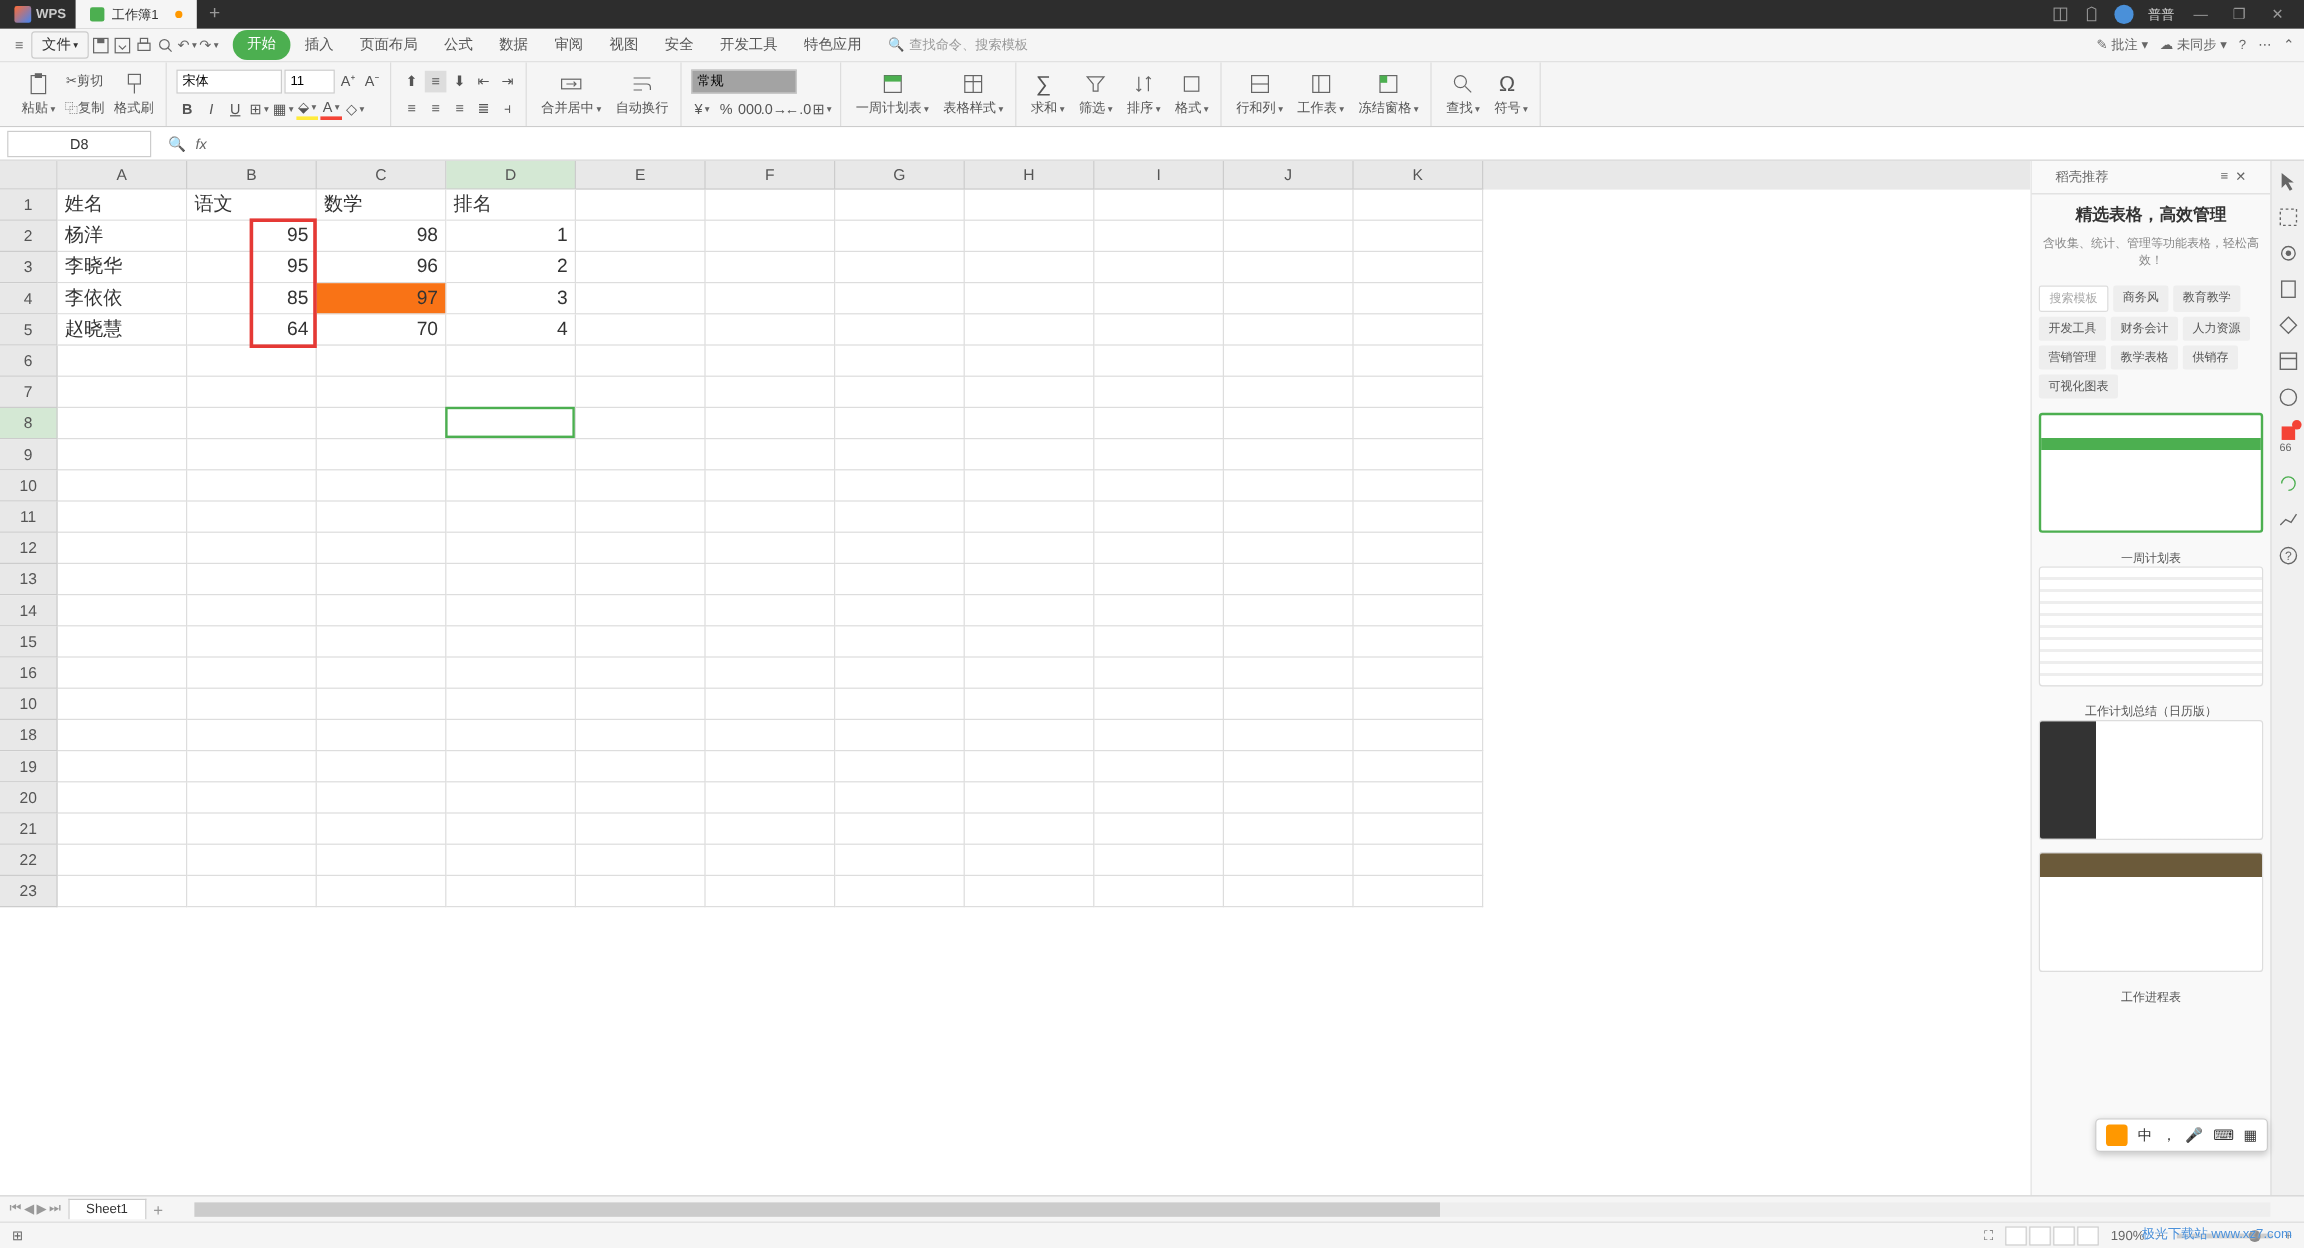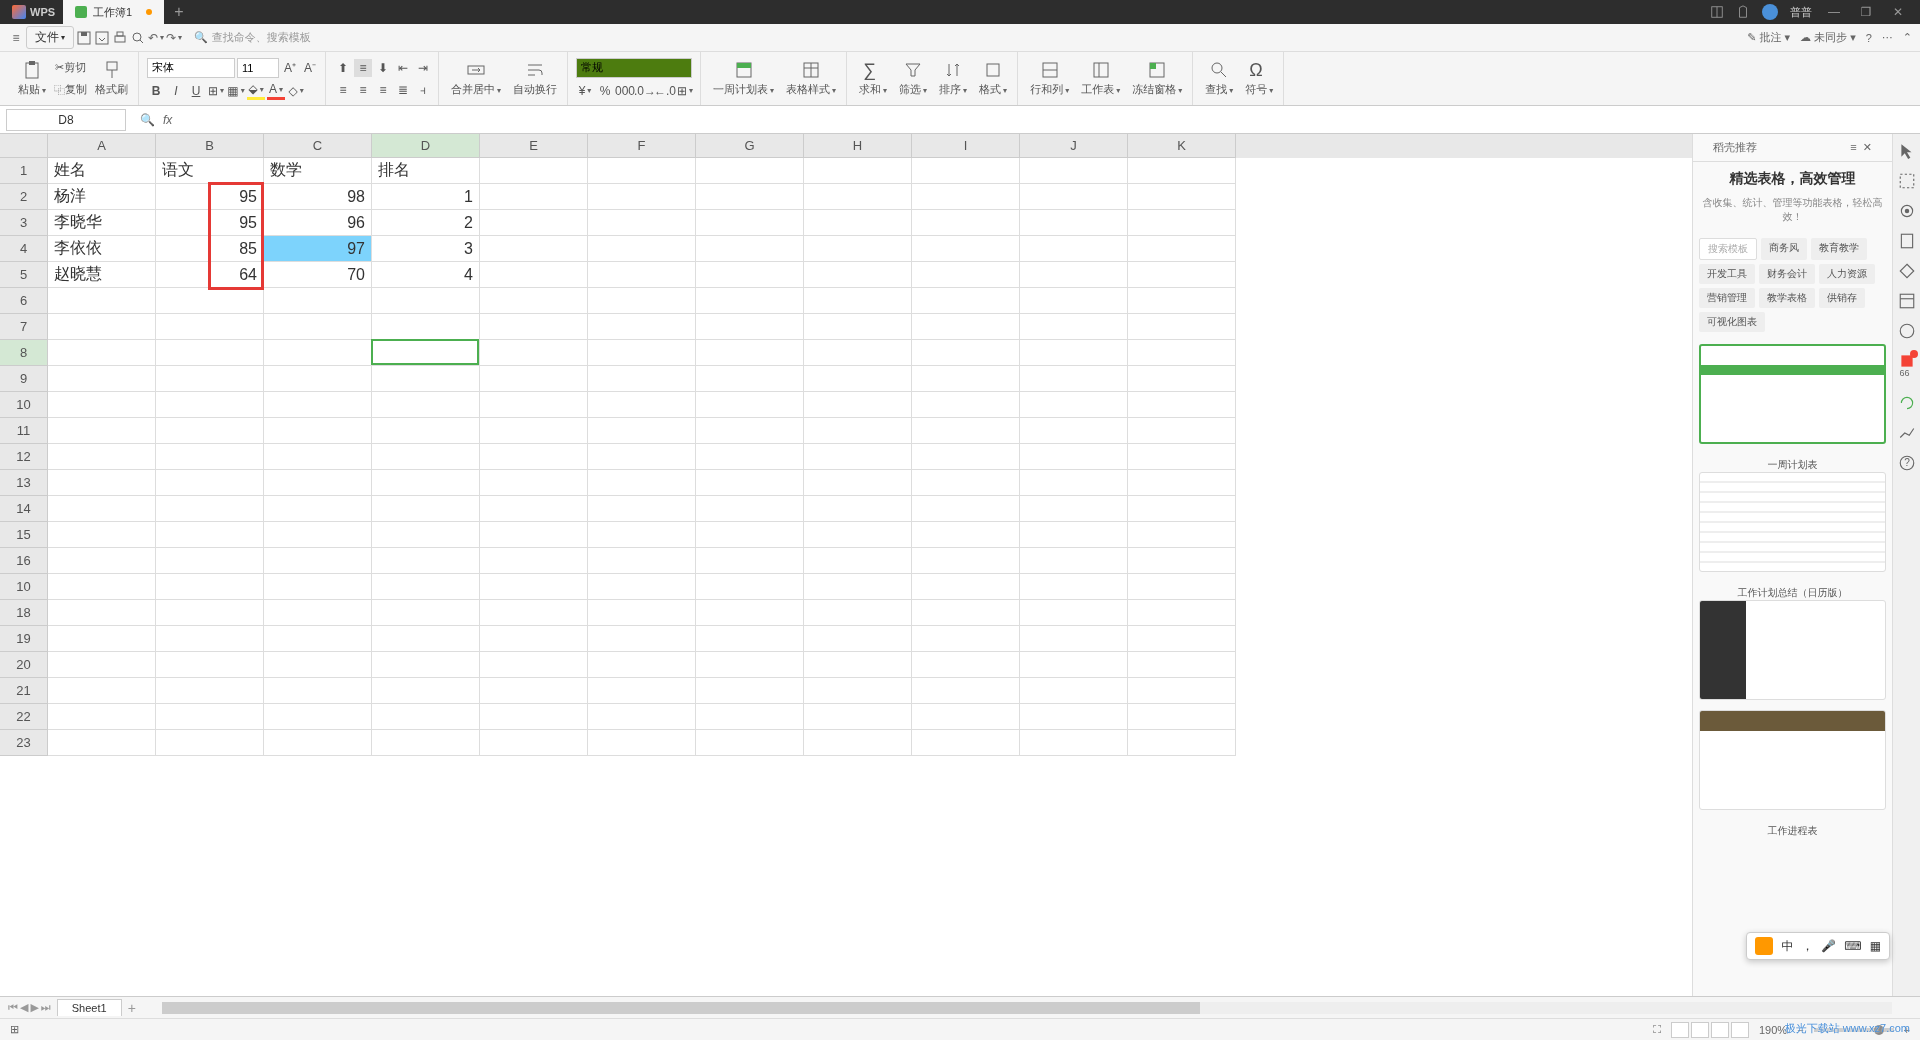--- a/index.html
+++ b/index.html
@@ -34,21 +34,21 @@
 .ribbon { height: 54px; background: #f5f5f5; display: flex; align-items: center; padding: 0 8px; border-bottom: 1px solid #ccc; gap: 2px; }
 .ribbon-group { display: flex; flex-direction: column; align-items: center; padding: 2px 6px; border-right: 1px solid #ddd; height: 100%; justify-content: center; }
 .ribbon-group-h { display: flex; flex-direction: row; align-items: center; gap: 4px; }
 .rib-btn-large { display: flex; flex-direction: column; align-items: center; gap: 2px; font-size: 11px; color: #555; cursor: pointer; padding: 2px 4px; }
 .rib-icon-large { width: 20px; height: 20px; }
 .rib-btn-small { width: 18px; height: 18px; display: flex; align-items: center; justify-content: center; color: #555; cursor: pointer; }
 .rib-row { display: flex; gap: 2px; align-items: center; }
 .rib-col { display: flex; flex-direction: column; gap: 4px; }
 .font-select { width: 88px; height: 20px; border: 1px solid #ccc; background: #fff; font-size: 11px; padding: 0 4px; }
 .size-select { width: 42px; height: 20px; border: 1px solid #ccc; background: #fff; font-size: 11px; padding: 0 4px; }
-.num-select { width: 116px; height: 20px; border: 1px solid #ccc; background: #4d7c0f; font-size: 11px; padding: 0 4px; }
+.num-select { width: 88px; height: 20px; border: 1px solid #ccc; background: #a3a3a3; font-size: 11px; padding: 0 4px; }
 .dropdown-arrow::after { content: "▾"; font-size: 8px; margin-left: 2px; color: #666; }
 
 
 .formula-bar { height: 28px; background: #fff; display: flex; align-items: center; border-bottom: 1px solid #ccc; }
 .name-box { width: 120px; height: 22px; border: 1px solid #ccc; margin: 0 6px; text-align: center; font-size: 12px; display: flex; align-items: center; justify-content: center; background: #fff; }
 .fx-icons { display: flex; gap: 8px; padding: 0 8px; color: #666; }
 .formula-input { flex: 1; height: 22px; border: none; padding: 0 6px; }
 
 
 .main-area { display: flex; height: calc(100vh - 24px - 28px - 54px - 28px - 22px - 22px); }
@@ -166,20 +166,32 @@
         </svg>
       </span>
     <span class="qat-icon">
         <svg viewBox="0 0 16 16">
           <circle cx="7" cy="7" r="4" fill="none" stroke="currentColor"></circle>
           <line x1="10" y1="10" x2="13" y2="13" stroke="currentColor"></line>
         </svg>
       </span>
     <span class="qat-icon dropdown-arrow">↶</span>
     <span class="qat-icon dropdown-arrow">↷</span>
+  </div>
+  <div class="tab-list">
+    <span class="ribbon-tab active">开始</span>
+    <span class="ribbon-tab">插入</span>
+    <span class="ribbon-tab">页面布局</span>
+    <span class="ribbon-tab">公式</span>
+    <span class="ribbon-tab">数据</span>
+    <span class="ribbon-tab">审阅</span>
+    <span class="ribbon-tab">视图</span>
+    <span class="ribbon-tab">安全</span>
+    <span class="ribbon-tab">开发工具</span>
+    <span class="ribbon-tab">特色应用</span>
   </div>
   <div class="search-box">
     <span>🔍</span>
     <span>查找命令、搜索模板</span>
   </div>
   <div class="menu-right">
     <span>✎ <span>批注</span> ▾</span>
     <span>☁ <span>未同步</span> ▾</span>
     <span>?</span>
     <span>⋯</span>
@@ -682,21 +694,21 @@
         <div class="cell txt" style="left: 0px; top: 26px; width: 108px; height: 26px; background: rgb(255, 255, 255);">杨洋</div>
         <div class="cell num" style="left: 108px; top: 26px; width: 108px; height: 26px; background: rgb(255, 255, 255);">95</div>
         <div class="cell num" style="left: 216px; top: 26px; width: 108px; height: 26px; background: rgb(255, 255, 255);">98</div>
         <div class="cell num" style="left: 324px; top: 26px; width: 108px; height: 26px; background: rgb(255, 255, 255);">1</div>
         <div class="cell txt" style="left: 0px; top: 52px; width: 108px; height: 26px; background: rgb(255, 255, 255);">李晓华</div>
         <div class="cell num" style="left: 108px; top: 52px; width: 108px; height: 26px; background: rgb(255, 255, 255);">95</div>
         <div class="cell num" style="left: 216px; top: 52px; width: 108px; height: 26px; background: rgb(255, 255, 255);">96</div>
         <div class="cell num" style="left: 324px; top: 52px; width: 108px; height: 26px; background: rgb(255, 255, 255);">2</div>
         <div class="cell txt" style="left: 0px; top: 78px; width: 108px; height: 26px; background: rgb(255, 255, 255);">李依依</div>
         <div class="cell num" style="left: 108px; top: 78px; width: 108px; height: 26px; background: rgb(255, 255, 255);">85</div>
-        <div class="cell num" style="left: 216px; top: 78px; width: 108px; height: 26px; background: #7dd3fc;">97</div>
+        <div class="cell num" style="left: 216px; top: 78px; width: 108px; height: 26px; background: #f97316;">97</div>
         <div class="cell num" style="left: 324px; top: 78px; width: 108px; height: 26px; background: rgb(255, 255, 255);">3</div>
         <div class="cell txt" style="left: 0px; top: 104px; width: 108px; height: 26px; background: rgb(255, 255, 255);">赵晓慧</div>
         <div class="cell num" style="left: 108px; top: 104px; width: 108px; height: 26px; background: rgb(255, 255, 255);">64</div>
         <div class="cell num" style="left: 216px; top: 104px; width: 108px; height: 26px; background: rgb(255, 255, 255);">70</div>
         <div class="cell num" style="left: 324px; top: 104px; width: 108px; height: 26px; background: rgb(255, 255, 255);">4</div>
         <div class="active-cell" style="left: 323px; top: 181px; width: 108px; height: 26px;"></div>
         <div class="red-box" style="left: 160px; top: 24px; width: 56px; height: 108px;"></div>
       </div>
   </div>
 

